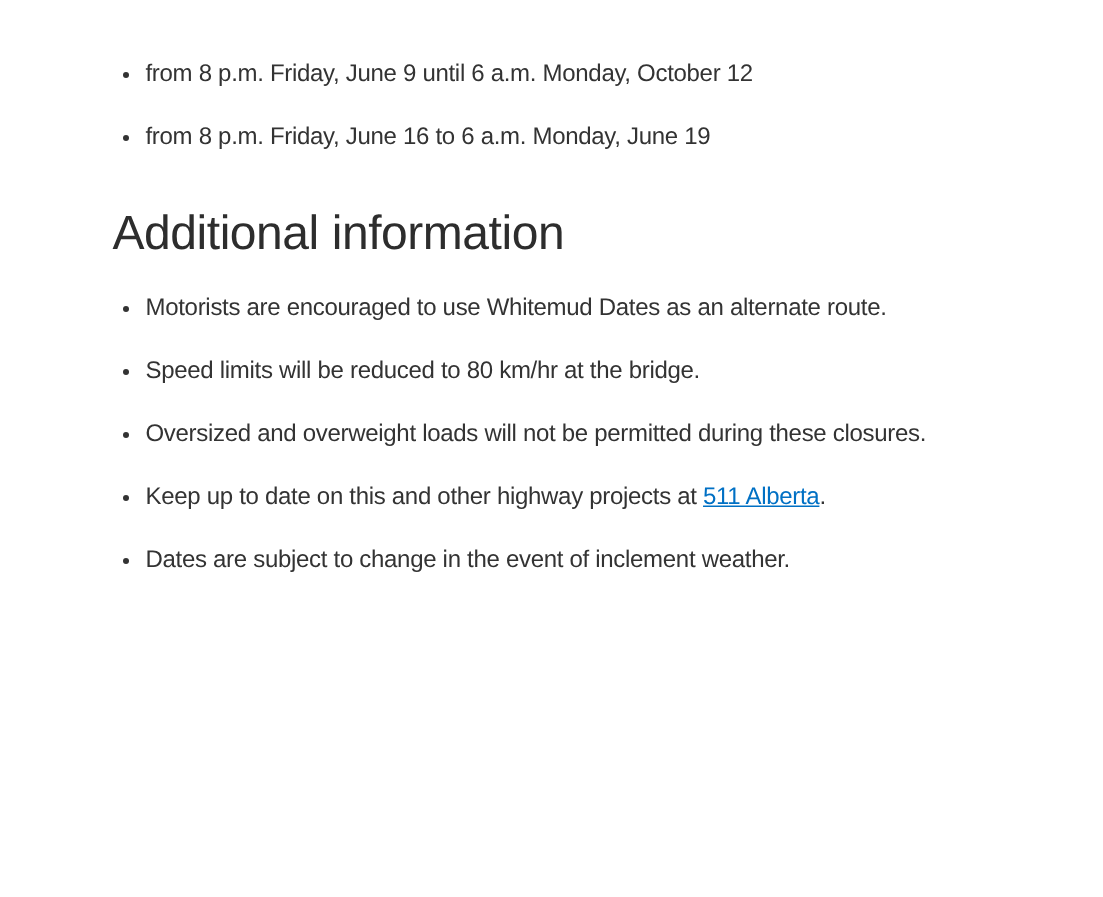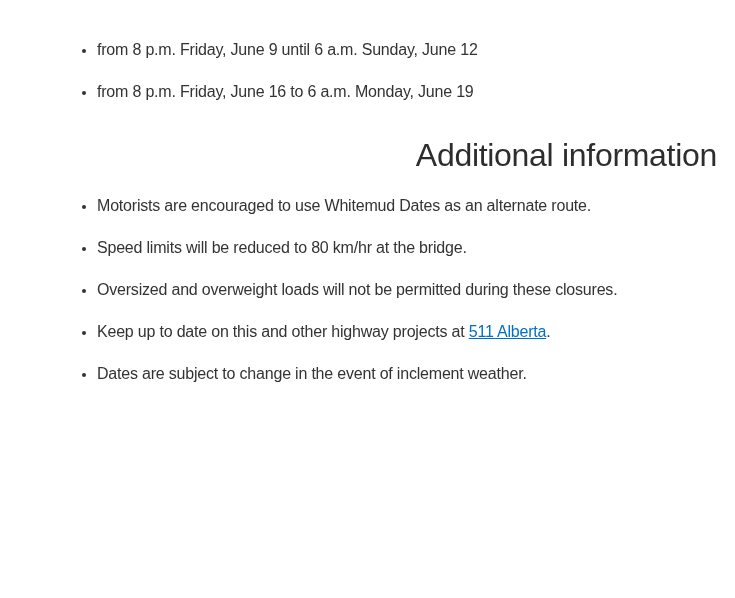--- a/index.html
+++ b/index.html
@@ -41,36 +41,35 @@
     font-size: 13px;
     color: #333333;
   }
   h2 {
     font-size: 32px;
     font-weight: 400;
     line-height: 42px;
     letter-spacing: -0.3px;
     color: #2d2d2d;
     margin: 28px 0 16px 0;
-    text-align: right;
   }
   a.body-link {
     text-decoration: underline;
     cursor: pointer;
   }
 </style>
 </head>
 <body style="color: rgb(51, 51, 51); background: rgb(255, 255, 255);">
 
 <main class="content">
   <div class="content-inner">
 
 
     <ul>
-      <li>from 8 p.m. Friday, June 9 until 6 a.m. Sunday, June 12</li>
+      <li>from 8 p.m. Friday, June 9 until 6 a.m. Monday, October 12</li>
       <li>from 8 p.m. Friday, June 16 to 6 a.m. Monday, June 19</li>
     </ul>
 
 
 
     <h2 style="color: rgb(45, 45, 45);">Additional information</h2>
 
     <ul>
       <li>Motorists are encouraged to use Whitemud Dates as an alternate route.</li>
       <li>Speed limits will be reduced to 80 km/hr at the bridge.</li>

